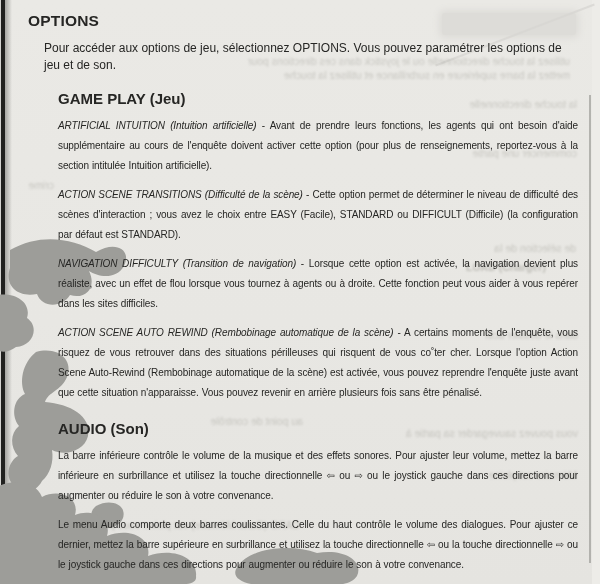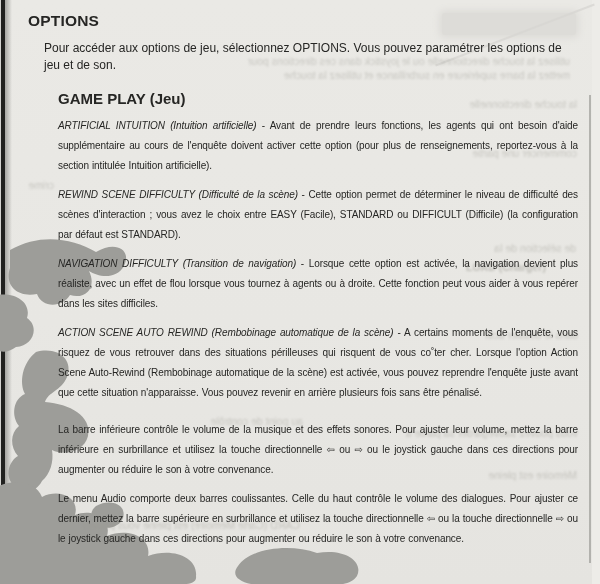--- a/index.html
+++ b/index.html
@@ -89,29 +89,30 @@
 
   <div class="content">
     <h1>OPTIONS</h1>
     <p class="intro">Pour accéder aux options de jeu, sélectionnez OPTIONS. Vous pouvez paramétrer les options de jeu et de son.</p>
 
     <div class="section">
       <h2>GAME PLAY (Jeu)</h2>
 
       <p class="para"><i>ARTIFICIAL INTUITION (Intuition artificielle)</i><span> - Avant de prendre leurs fonctions, les agents qui ont besoin d'aide supplémentaire au cours de l'enquête doivent activer cette option (pour plus de renseignements, reportez-vous à la section intitulée Intuition artificielle).</span></p>
 
-      <p class="para"><i>REWIND SCENE DIFFICULTY (Difficulté de la scène)</i><span> - Cette option permet de déterminer le niveau de difficulté des scènes d'interaction ; vous avez le choix entre EASY (Facile), STANDARD ou DIFFICULT (Difficile) (la configuration par défaut est STANDARD).</span></p>
+      <p class="para"><i>ACTION SCENE TRANSITIONS (Difficulté de la scène)</i><span> - Cette option permet de déterminer le niveau de difficulté des scènes d'interaction ; vous avez le choix entre EASY (Facile), STANDARD ou DIFFICULT (Difficile) (la configuration par défaut est STANDARD).</span></p>
 
       <p class="para"><i>NAVIGATION DIFFICULTY (Transition de navigation)</i><span> - Lorsque cette option est activée, la navigation devient plus réaliste, avec un effet de flou lorsque vous tournez à agents ou à droite. Cette fonction peut vous aider à vous repérer dans les sites difficiles.</span></p>
 
 
       <p class="para"><i>ACTION SCENE AUTO REWIND (Rembobinage automatique de la scène)</i><span> - A certains moments de l'enquête, vous risquez de vous retrouver dans des situations périlleuses qui risquent de vous co˚ter cher. Lorsque l'option Action Scene Auto-Rewind (Rembobinage automatique de la scène) est activée, vous pouvez reprendre l'enquête juste avant que cette situation n'apparaisse. Vous pouvez revenir en arrière plusieurs fois sans être pénalisé.</span></p>
 
     </div>
 
     <div class="section sec-audio">
+      <h2>AUDIO (Son)</h2>
 
       <p class="para"><i></i><span>La barre inférieure contrôle le volume de la musique et des effets sonores. Pour ajuster leur volume, mettez la barre inférieure en surbrillance et utilisez la touche directionnelle ⇦ ou ⇨ ou le joystick gauche dans ces directions pour augmenter ou réduire le son à votre convenance.</span></p>
 
       <p class="para"><i></i><span>Le menu Audio comporte deux barres coulissantes. Celle du haut contrôle le volume des dialogues. Pour ajuster ce dernier, mettez la barre supérieure en surbrillance et utilisez la touche directionnelle ⇦ ou la touche directionnelle ⇨ ou le joystick gauche dans ces directions pour augmenter ou réduire le son à votre convenance.</span></p>
     </div>
   </div>
 </div>
 
 </body></html>

